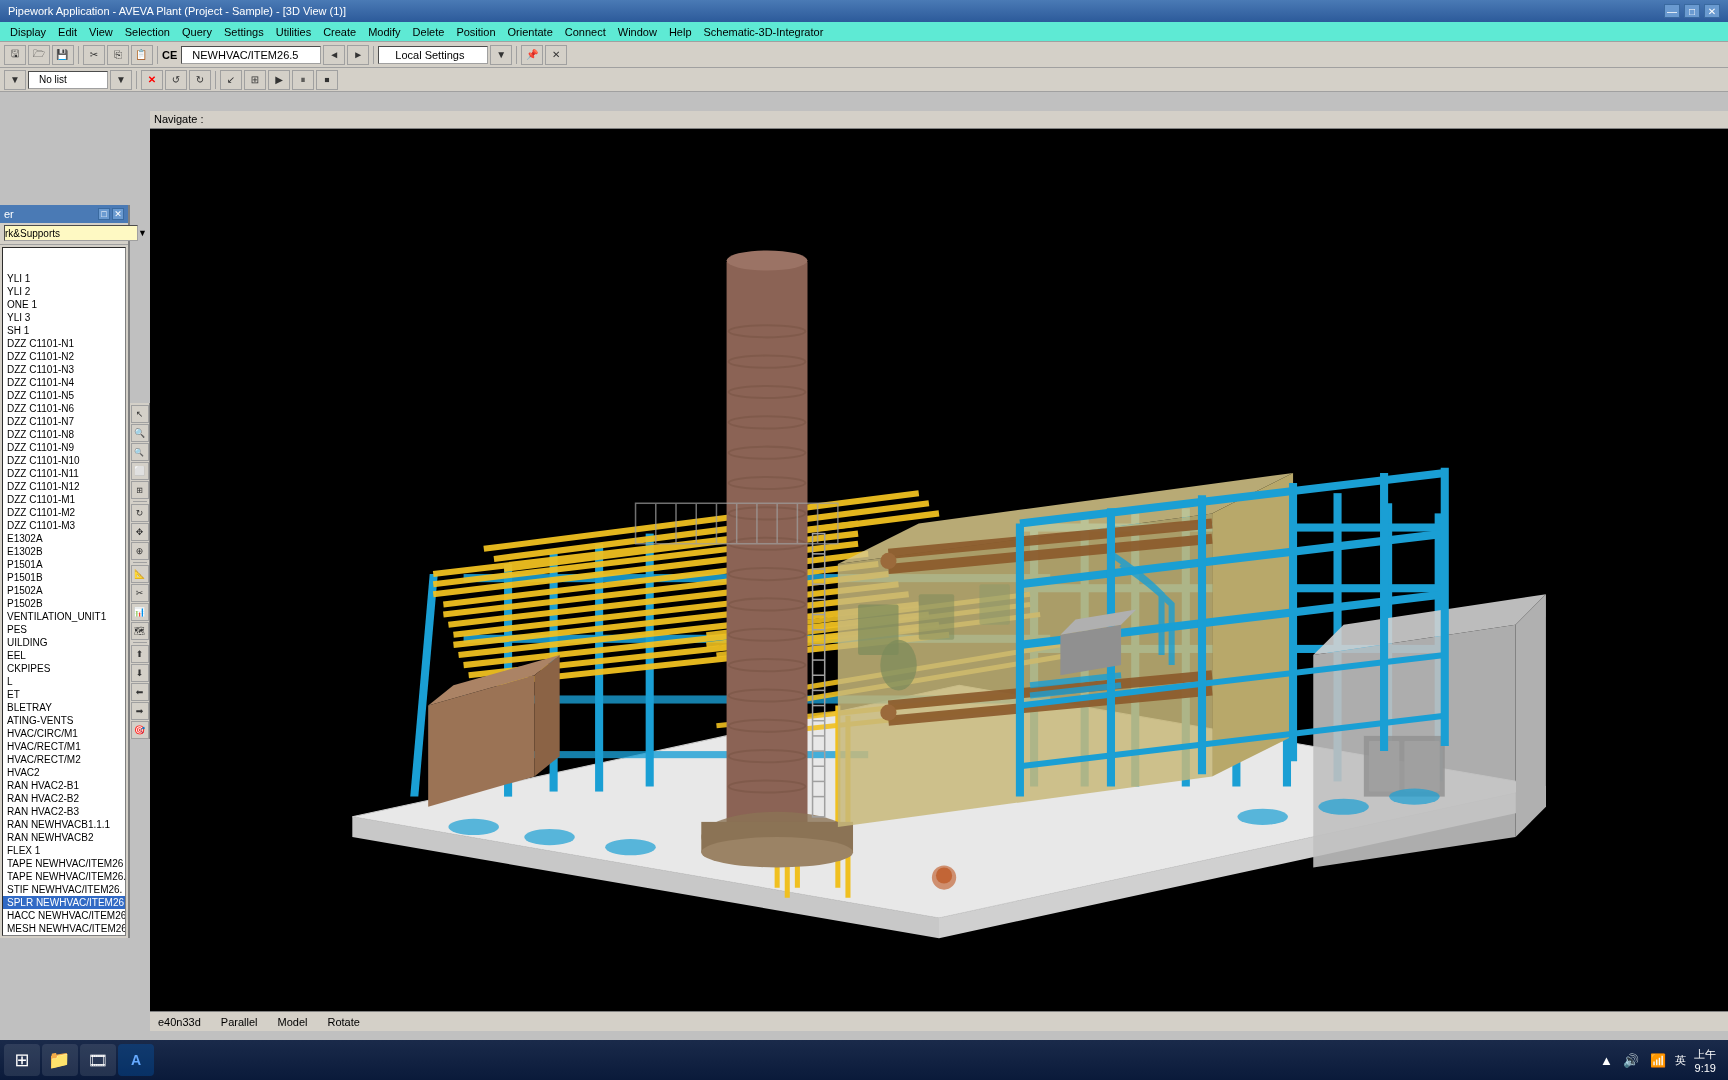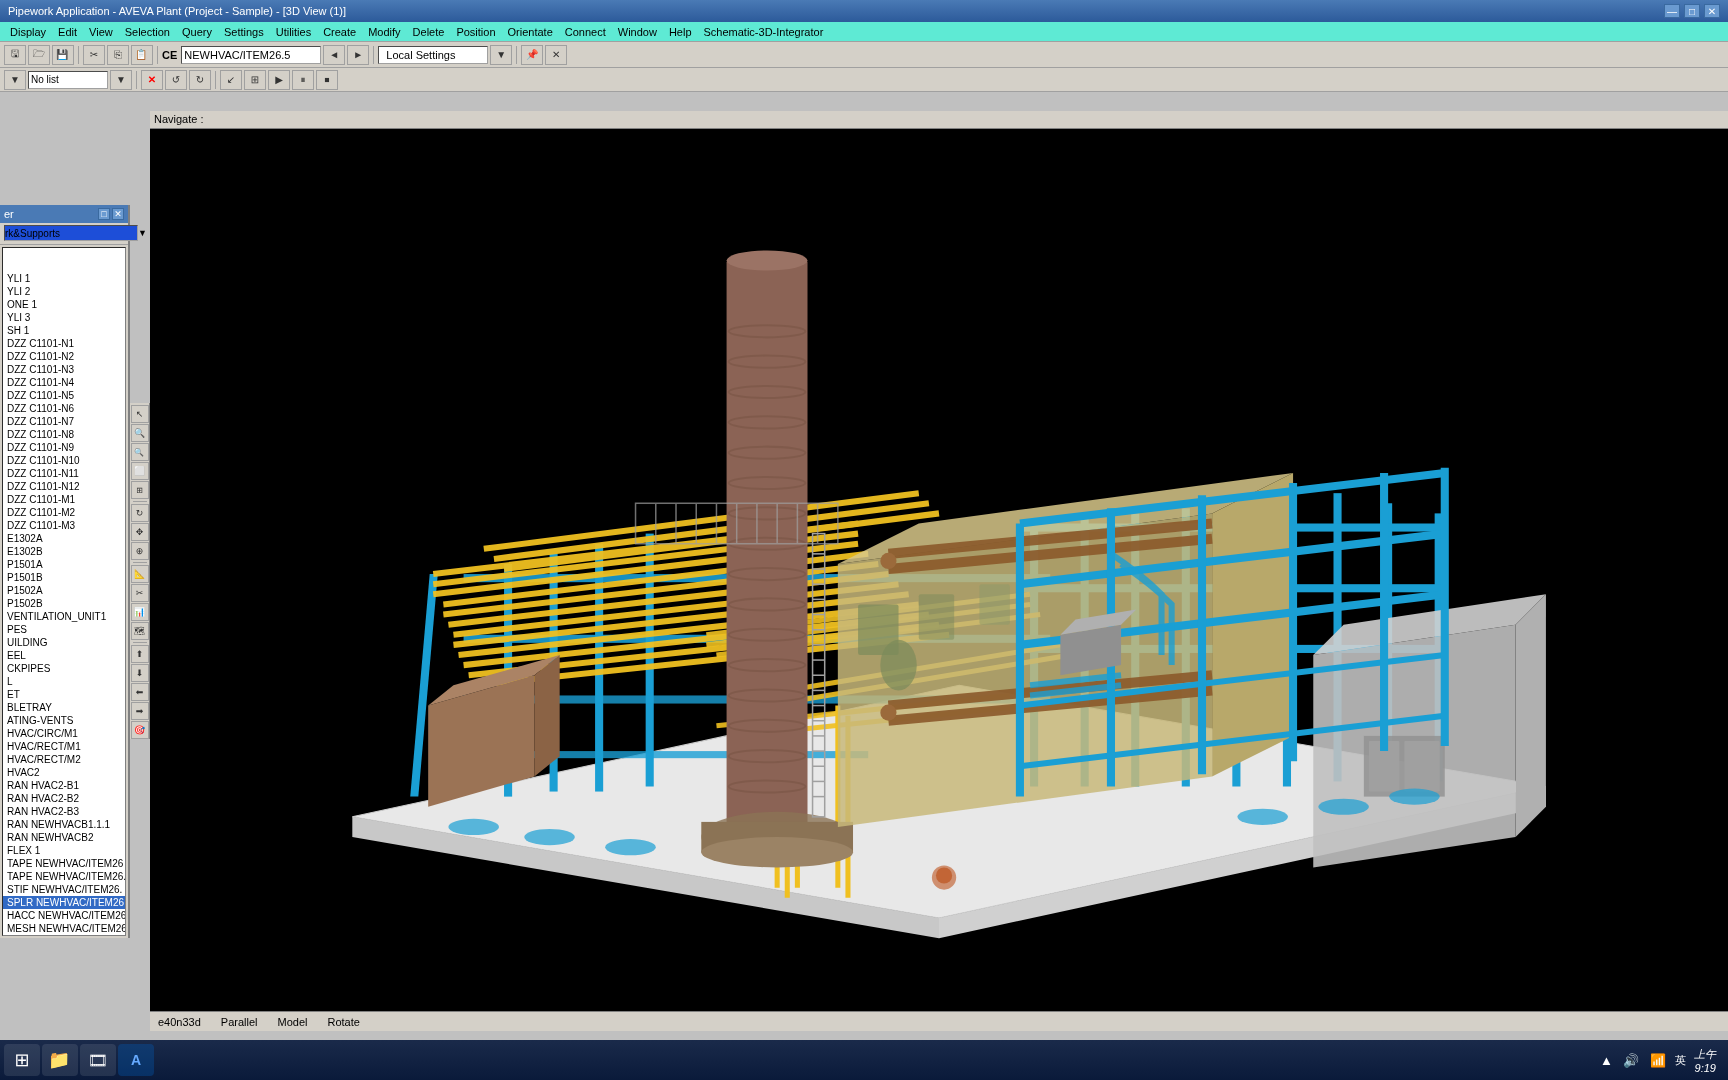--- a/index.html
+++ b/index.html
@@ -64,29 +64,29 @@
     .ce-label {
       font-size: 11px;
       margin-right: 2px;
       font-weight: bold;
     }
     .toolbar-input {
       height: 18px;
       border: 1px inset #a0a0a0;
       background: white;
       font-size: 11px;
-      padding: 0 2px;
+      padding: 0 10px;
     }
     .ce-input { width: 140px; }
     .settings-dropdown {
       height: 18px;
       border: 1px inset #a0a0a0;
       background: white;
       font-size: 11px;
-      padding: 0 7px;
+      padding: 0 16px;
       width: 110px;
     }
 
     
     #toolbar2 {
       background: #d4d0c8;
       height: 24px;
       display: flex;
       align-items: center;
       border-bottom: 1px solid #a0a0a0;
@@ -141,21 +141,21 @@
       align-items: center;
       padding: 2px 4px;
       background: #d4d0c8;
       border-bottom: 1px solid #a0a0a0;
       height: 22px;
     }
     .filter-dropdown {
       height: 16px;
       font-size: 10px;
       border: 1px inset #a0a0a0;
-      background: #1d4ed8;
+      background: #fef9c3;
       flex: 1;
     }
 
     #list-area {
       flex: 1;
       overflow-y: auto;
       background: white;
       border: 1px inset #808080;
       margin: 2px;
     }
@@ -260,21 +260,21 @@
     }
     #taskbar-right {
       margin-left: auto;
       display: flex;
       align-items: center;
       color: white;
       font-size: 11px;
       gap: 8px;
       padding-right: 8px;
     }
-    #clock { text-align: right; font-size: 11px; color: white; font-style: italic; }
+    #clock { text-align: right; font-size: 11px; color: white; }
 
     
     #list-area::-webkit-scrollbar { width: 10px; }
     #list-area::-webkit-scrollbar-track { background: #d4d0c8; }
     #list-area::-webkit-scrollbar-thumb { background: #a0a0a0; border: 1px solid #808080; }
   </style>
 </head>
 <body>
 
 <div id="title-bar">

